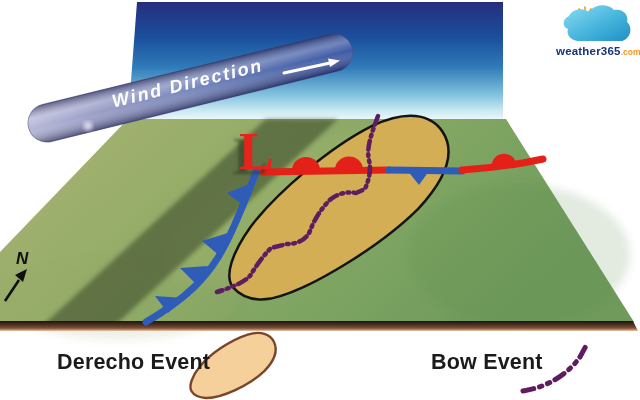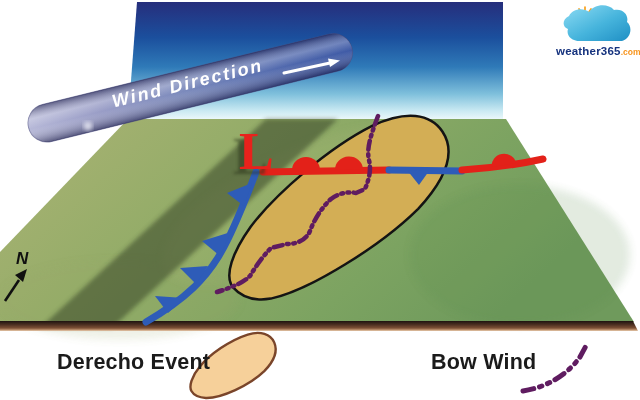--- a/index.html
+++ b/index.html
@@ -175,19 +175,19 @@
   </svg>
 
   <div id="wind-label" class="overlay">Wind Direction</div>
 
   <div id="low-symbol" class="overlay">L</div>
 
   <div id="compass-label" class="overlay">N</div>
 
   <div id="legend-derecho-label" class="overlay legend-label">Derecho Event</div>
 
-  <div id="legend-bowecho-label" class="overlay legend-label">Bow Wind</div>
+  <div id="legend-bowecho-label" class="overlay legend-label">Bow Event</div>
 
   <div id="logo-text" class="overlay">
     <span id="logo-name">weather365</span><span id="logo-tld">.com</span>
   </div>
 
 </div>
 
 </body></html>

